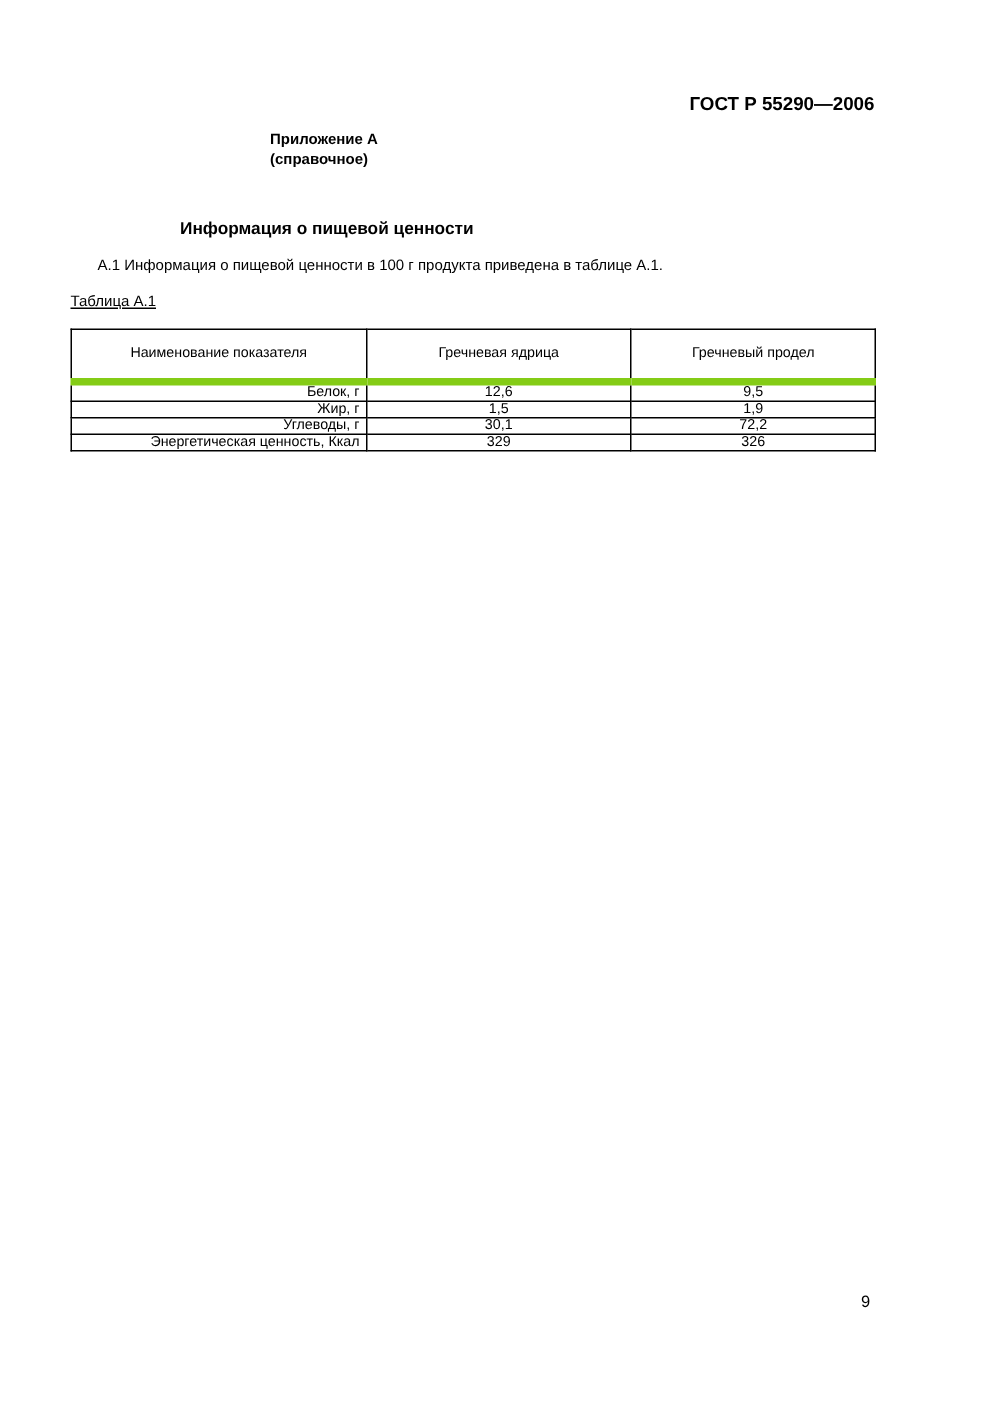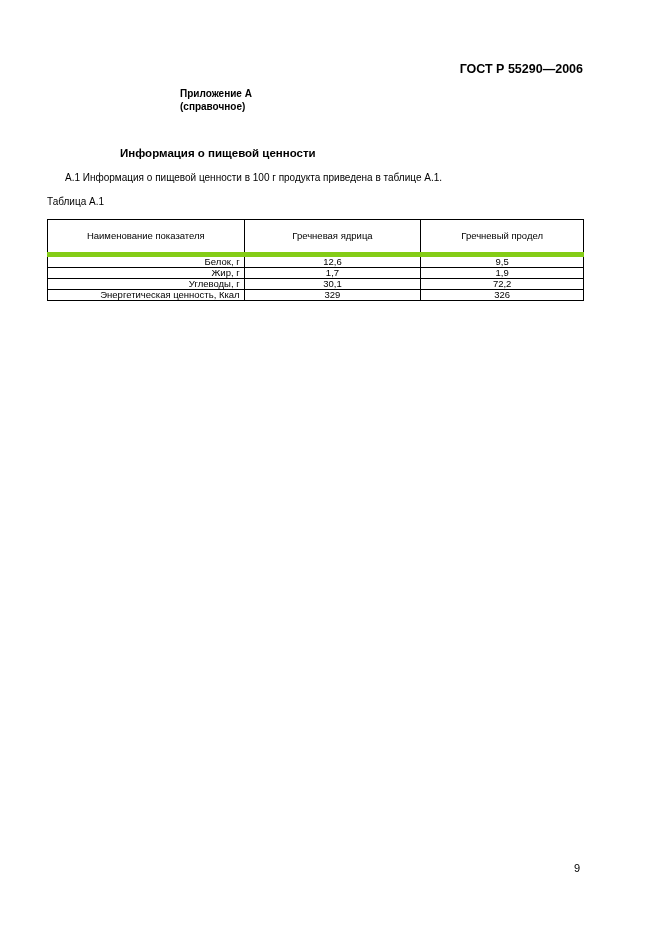--- a/index.html
+++ b/index.html
@@ -7,21 +7,21 @@
          font-family: "Liberation Sans", sans-serif; color: #000; }
   .abs { position: absolute; }
   .doc-code { left: 400px; top: 62px; width: 183px; text-align: right;
               font-weight: bold; font-size: 12.5px; }
   .annex { left: 180px; width: 300px; text-align: left; font-weight: bold; font-size: 10px; }
   .annex-title { top: 88px; }
   .annex-sub { top: 101px; }
   .section-title { left: 120px; top: 147px; width: 420px; text-align: left;
                    font-weight: bold; font-size: 11.5px; }
   .para { left: 65px; top: 172px; font-size: 10px; white-space: nowrap; }
-  .table-caption { left: 47px; top: 196px; font-size: 10px; }
+  .table-caption { left: 47px; top: 196px; font-size: 10px; text-decoration: underline; }
   table.data { position: absolute; left: 47px; top: 219px; width: 537px;
                border-collapse: collapse; font-size: 9.5px; }
   table.data th, table.data td { border: 1.5px solid #000; padding: 0 4px; line-height: 10px; }
   table.data th { font-weight: normal; height: 32px; text-align: center; }
   table.data thead tr { border-bottom: 3px solid #000; }
   table.data thead th { border-bottom: 5px solid #84cc16; }
   table.data td { height: 10px; }
   td.name { text-align: right; width: 188px; }
   td.val { text-align: center; }
   col.c1 { width: 197px; } col.c2 { width: 177px; } col.c3 { width: 163px; }
@@ -53,21 +53,21 @@
     </tr>
   </thead>
   <tbody>
     <tr>
       <td class="name">Белок, г</td>
       <td class="val">12,6</td>
       <td class="val">9,5</td>
     </tr>
     <tr>
       <td class="name">Жир, г</td>
-      <td class="val">1,7</td>
+      <td class="val">1,5</td>
       <td class="val">1,9</td>
     </tr>
     <tr>
       <td class="name">Углеводы, г</td>
       <td class="val">30,1</td>
       <td class="val">72,2</td>
     </tr>
     <tr>
       <td class="name">Энергетическая ценность, Ккал</td>
       <td class="val">329</td>

